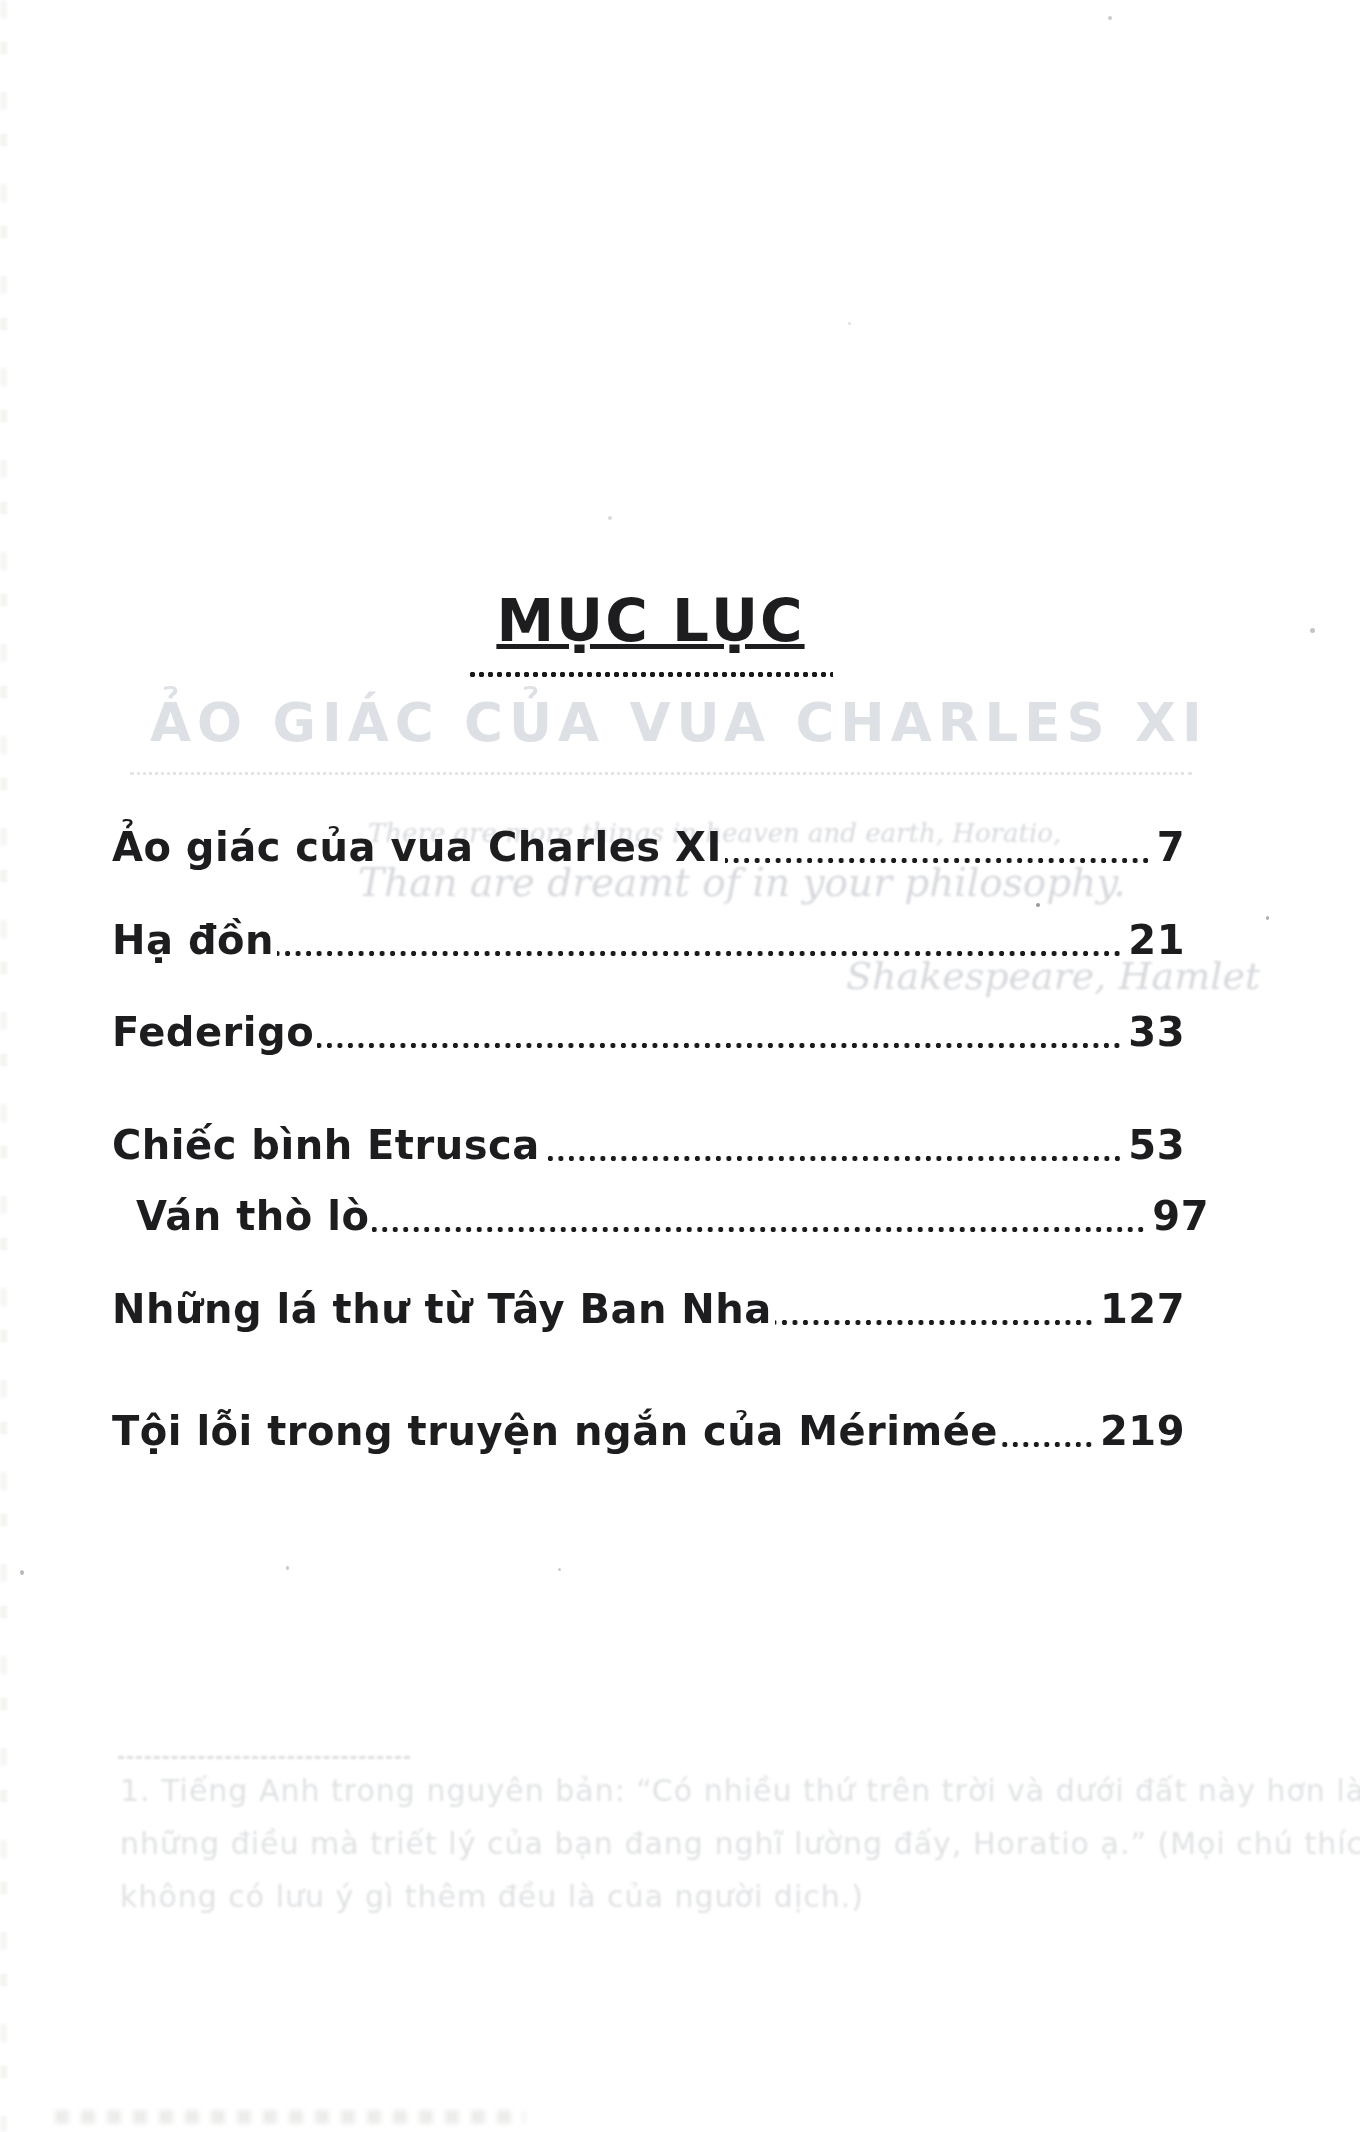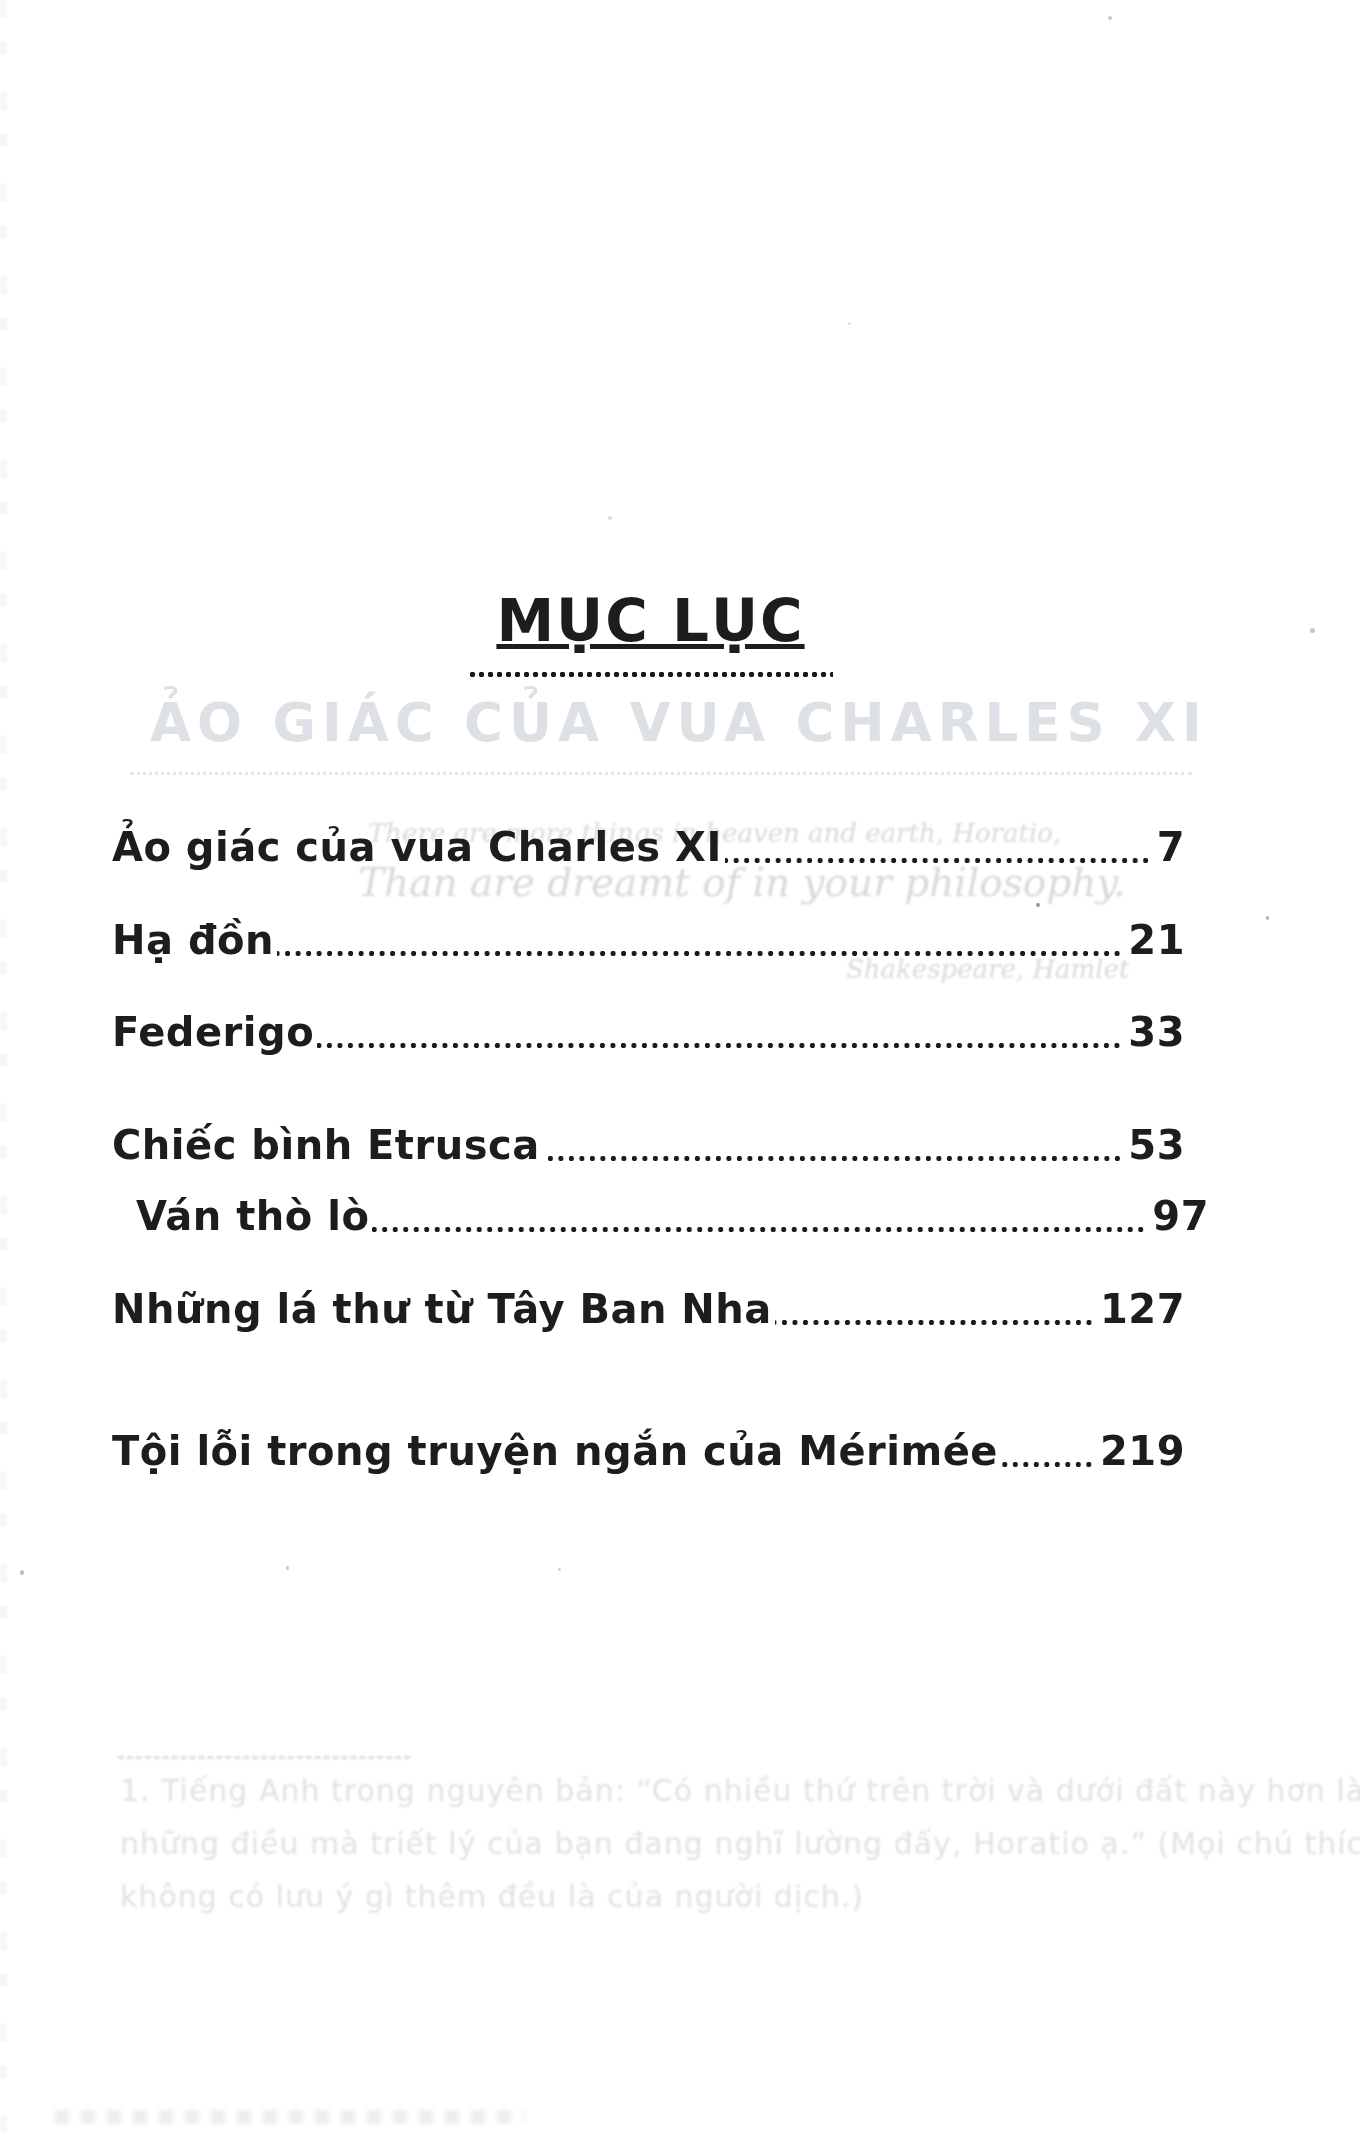--- a/index.html
+++ b/index.html
@@ -29,21 +29,21 @@
     position:absolute;left:130px;top:772px;width:1062px;height:0;
     border-top:3px dotted #e4e5e8;filter:blur(0.6px);
   }
   .ghost-serif{
     font-family:"DejaVu Serif","Liberation Serif",serif;
     font-style:italic;color:var(--ghost-quote);
     position:absolute;white-space:nowrap;filter:blur(0.9px);
   }
   .ghost-quote-1{left:368px;top:818px;font-size:26px;}
   .ghost-quote-2{left:358px;top:860px;font-size:39px;}
-  .ghost-attr{left:846px;top:954px;font-size:26px;}
+  .ghost-attr{left:846px;top:954px;font-size:38px;}
   .ghost-fn-rule{
     position:absolute;left:118px;top:1756px;width:292px;height:0;
     border-top:3px dashed #dcdee1;filter:blur(0.8px);
   }
   .ghost-fn{
     position:absolute;left:120px;white-space:nowrap;
     font-size:30px;letter-spacing:1px;color:var(--ghost-footnote);
     filter:blur(1px);
   }
   .fn1{top:1773px;}
@@ -84,21 +84,21 @@
   }
   .toc-title{white-space:nowrap;}
   .leader{
     flex:1;height:7px;margin:0 2px 6px 3px;min-width:30px;
     background-image:radial-gradient(circle,#1b1b1d 2.5px,transparent 2.9px);
     background-size:10.5px 7px;background-repeat:repeat-x;
     background-position:right center;
   }
   .toc-page{white-space:nowrap;margin-left:4px;}
   .r1{top:824px;} .r2{top:917px;} .r3{top:1009px;} .r4{top:1098px;margin-top:24px;}
-  .r5{top:1193px;margin-left:24px;} .r6{top:1286px;} .r7{top:1408px;margin-top:20px;}
+  .r5{top:1193px;margin-left:24px;} .r6{top:1286px;} .r7{top:1408px;}
 </style>
 </head>
 <body>
 
 <div class="page">
 
   <div class="ghost-layer">
     <div class="ghost-heading">ẢO GIÁC CỦA VUA CHARLES XI</div>
     <div class="ghost-rule"></div>
     <div class="ghost-serif ghost-quote-1">There are more things in heaven and earth, Horatio,</div>

